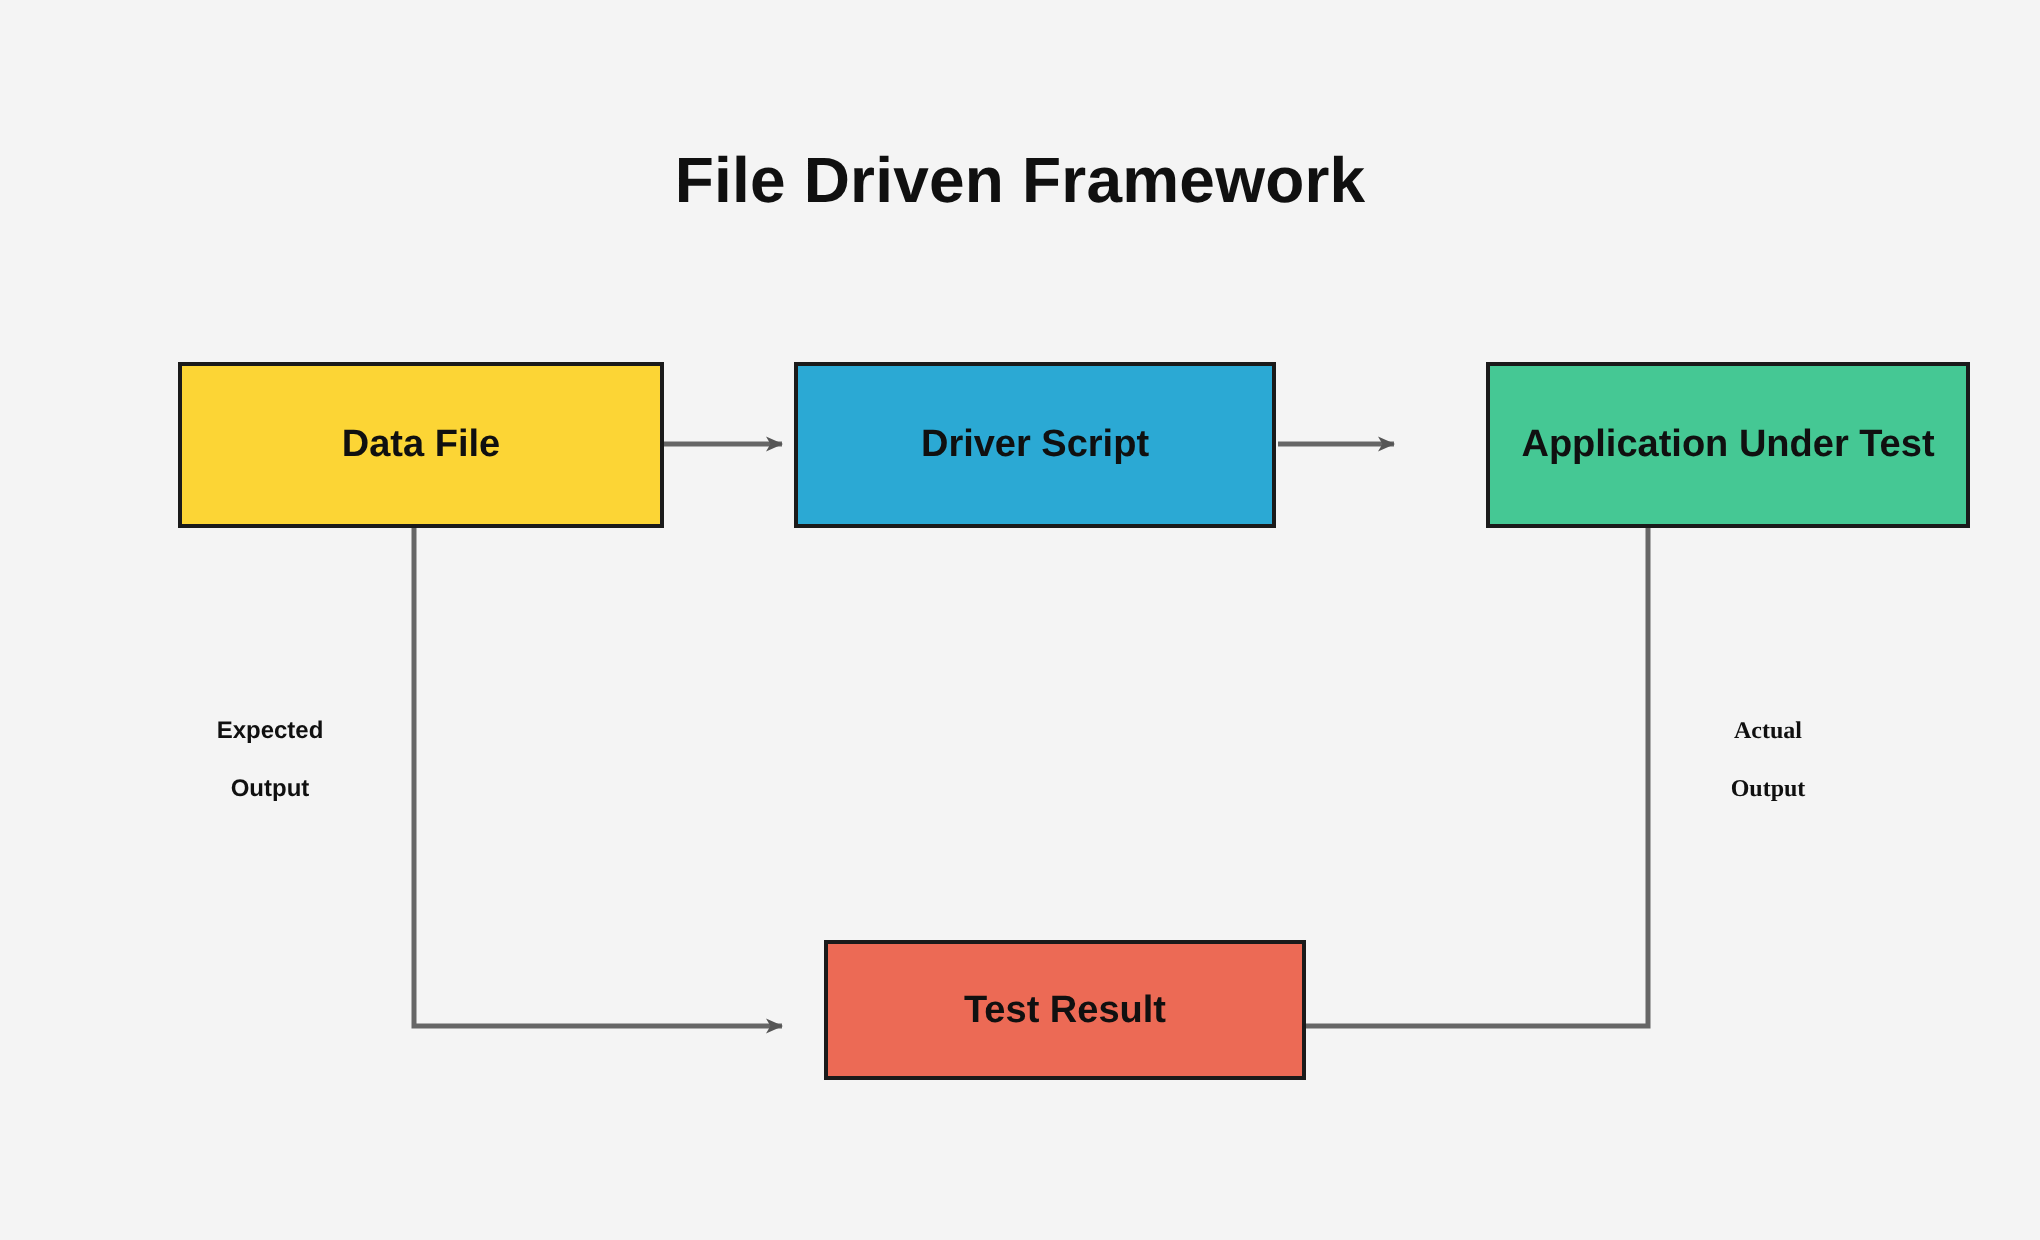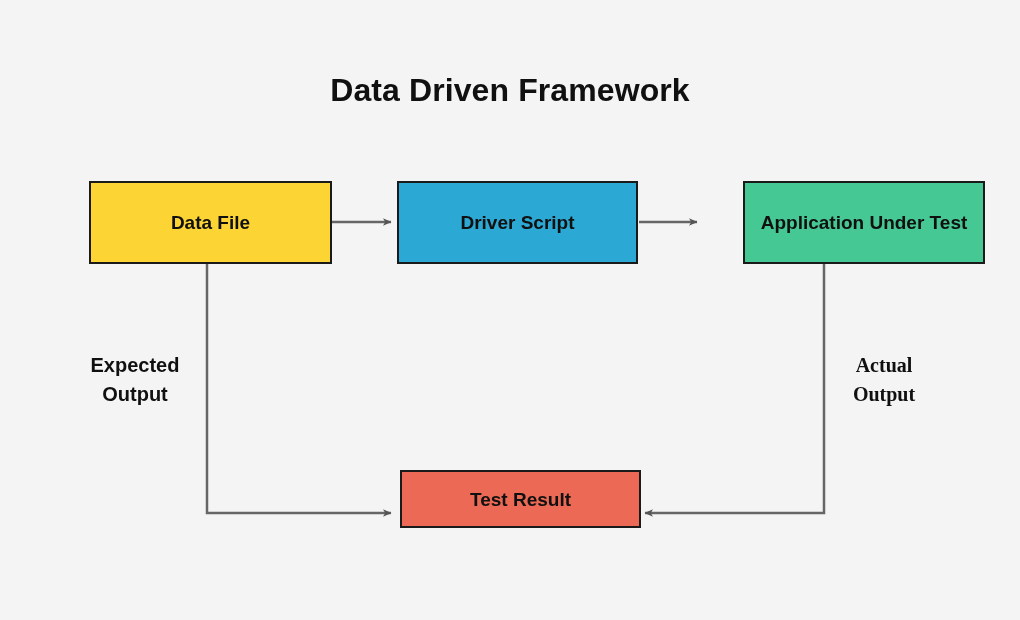--- a/index.html
+++ b/index.html
@@ -72,30 +72,30 @@
   }
   #node-app-under-test {
     left: 703px;
     top: 181px;
     width: 242px;
     height: 83px;
     background: #45c894;
     margin-left: 40px;
   }
   #node-test-result {
-    left: 400px;
+    left: 412px;
     top: 470px;
     width: 241px;
-    height: 58px;
+    height: 70px;
     background: #ec6a55;
   }
   .edge-label {
     position: absolute;
     text-align: center;
-    font-size: 20px;
+    font-size: 12px;
     font-weight: bold;
     color: #101010;
     line-height: 29px;
     white-space: pre-line;
   }
   #label-expected-output {
     left: 60px;
     top: 351px;
     width: 150px;
   }
@@ -104,21 +104,21 @@
     top: 351px;
     width: 150px;
     font-family: Liberation Serif, serif;
   }
 </style>
 </head>
 <body>
 
 <div id="canvas">
 
-  <div class="title">Data Driven Framework</div>
+  <div class="title">File Driven Framework</div>
 
   <svg id="diagram-svg" viewBox="0 0 1020 620" xmlns="http://www.w3.org/2000/svg">
     <defs>
       <marker id="arrow-right" markerWidth="9" markerHeight="9" refX="8" refY="4.5" orient="auto" markerUnits="userSpaceOnUse">
         <path d="M0,0.8 L8.5,4.5 L0,8.2 L2.2,4.5 Z" fill="#555555"></path>
       </marker>
       <marker id="arrow-left" markerWidth="9" markerHeight="9" refX="8" refY="4.5" orient="auto" markerUnits="userSpaceOnUse">
         <path d="M0,0.8 L8.5,4.5 L0,8.2 L2.2,4.5 Z" fill="#555555"></path>
       </marker>
     </defs>

